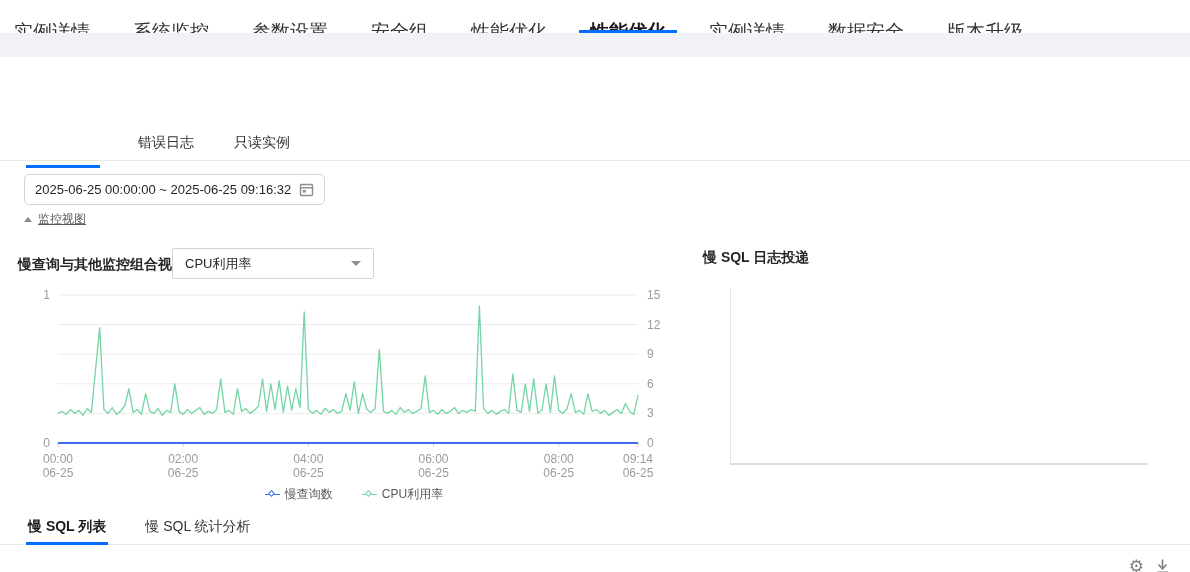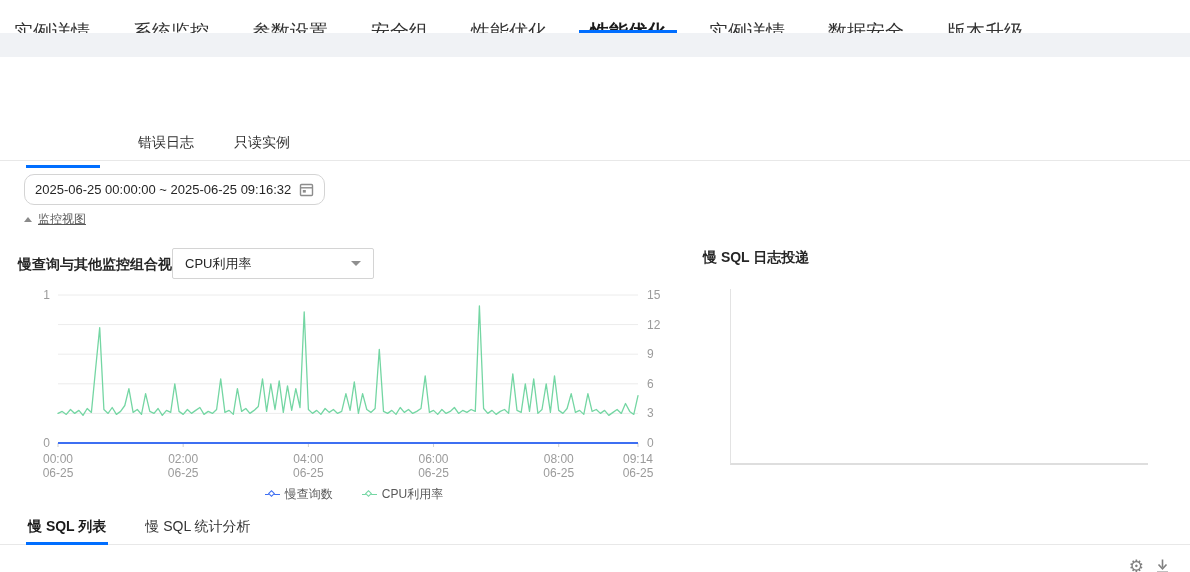--- a/index.html
+++ b/index.html
@@ -23,21 +23,21 @@
   .subtabs { position:absolute; left:0; top:70px; width:1190px; height:34px;
     display:flex; padding-left:28px; border-bottom:1px solid #e8e8e8; }
   .subtab { position:relative; margin-right:40px; line-height:30px; font-size:14px;
     color:#333; cursor:pointer; white-space:nowrap; }
   .subtab.active { font-weight:bold; color:#8b5cf6;margin-top:40px; }
   .subtab.active::after { content:""; position:absolute; left:-2px; right:-2px; bottom:-1px;
     height:3px; background:var(--accent); }
 
   
   .daterange { position:absolute; left:24px; top:117px; width:301px; height:31px;
-    border:1px solid #d4d4d4; border-radius:10px; display:flex; align-items:center;
+    border:1px solid #d4d4d4; border-radius:5px; display:flex; align-items:center;
     padding:0 10px; font-size:13px; color:#262626; cursor:pointer; background:#fff; }
   .daterange .txt { flex:1; white-space:nowrap; }
   .cal-icon { width:15px; height:15px; flex:0 0 15px; }
 
   
   .collapse { position:absolute; left:24px; top:154px; display:flex; align-items:center;
     font-size:12px; color:#595959; cursor:pointer;text-decoration:underline; }
   .tri-up { width:0; height:0; border-left:4px solid transparent; border-right:4px solid transparent;
     border-bottom:5px solid #8a8a8a; margin-right:6px; }
 

